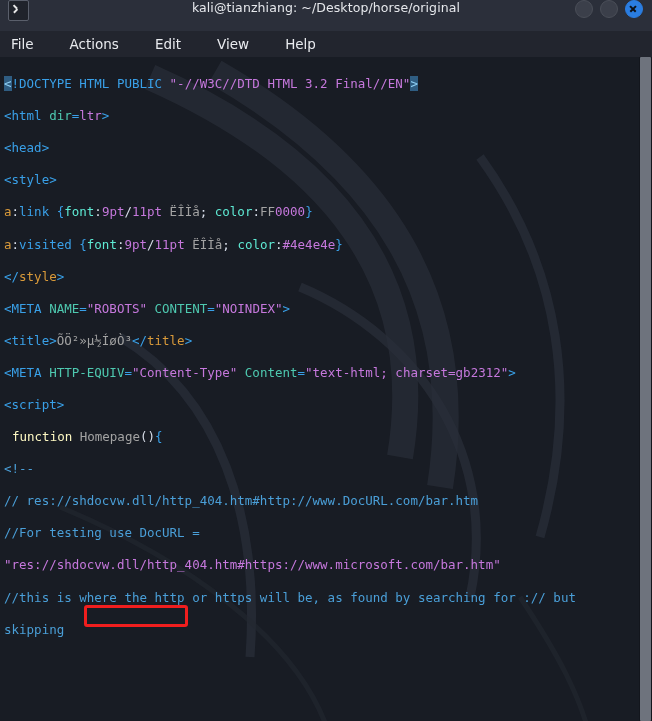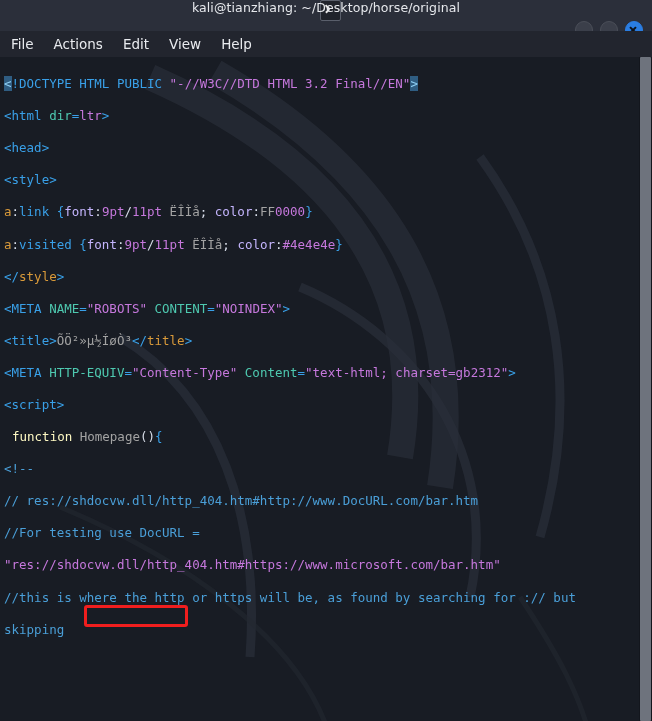--- a/index.html
+++ b/index.html
@@ -21,23 +21,22 @@
     background: #1c1f26;
     overflow: hidden;
   }
 
   
   #titlebar {
     position: relative;
     height: 31px;
     background: #2b2f3a;
     display: flex;
-    align-items: center;
+    align-items: flex-start;
     z-index: 30;
-    flex-direction: column;
   }
   #term-icon {
     width: 19px;
     height: 19px;
     margin-left: 8px;
     border: 1px solid #5a5f6b;
     border-radius: 2px;
     background: #20232b;
     position: relative;
     flex: 0 0 auto;
@@ -99,21 +98,21 @@
   .win-btn.close::before { transform: rotate(45deg); }
   .win-btn.close::after  { transform: rotate(-45deg); }
 
   
   #menubar {
     height: 26px;
     background: #22252e;
     display: flex;
     align-items: center;
     padding-left: 11px;
-    gap: 20px;
+    gap: 36px;
     font-family: "DejaVu Sans", sans-serif;
     font-size: 13.5px;
     color: #e9ebef;
     z-index: 30;
     position: relative;
   }
   .menu-item { cursor: default; }
 
   
   #term-body {
@@ -146,21 +145,21 @@
 
   
   .tag      { color: #39a0e8; }
   .attr     { color: #4ec9b0; margin-top: 20px; }
   .str      { color: #c678dd; }
   .cmt      { color: #4a9fd8; }
   .kw       { color: #fef9c3; margin-left: 8px; }
   .plain    { color: #a3a3a3; }
   .orange   { color: #d99a3a; }
   .brace    { color: #39a0e8; }
-  .green    { color: #c4b5fd; text-align: center; }
+  .green    { color: #5eead4; text-align: center; }
   .punct    { color: #d8dee9; }
   .cursor-hl {
     background: #2f5d82;
     color: #8fd0f5;
   }
 
   
   #annotation {
     position: absolute;
     left: 84px;

